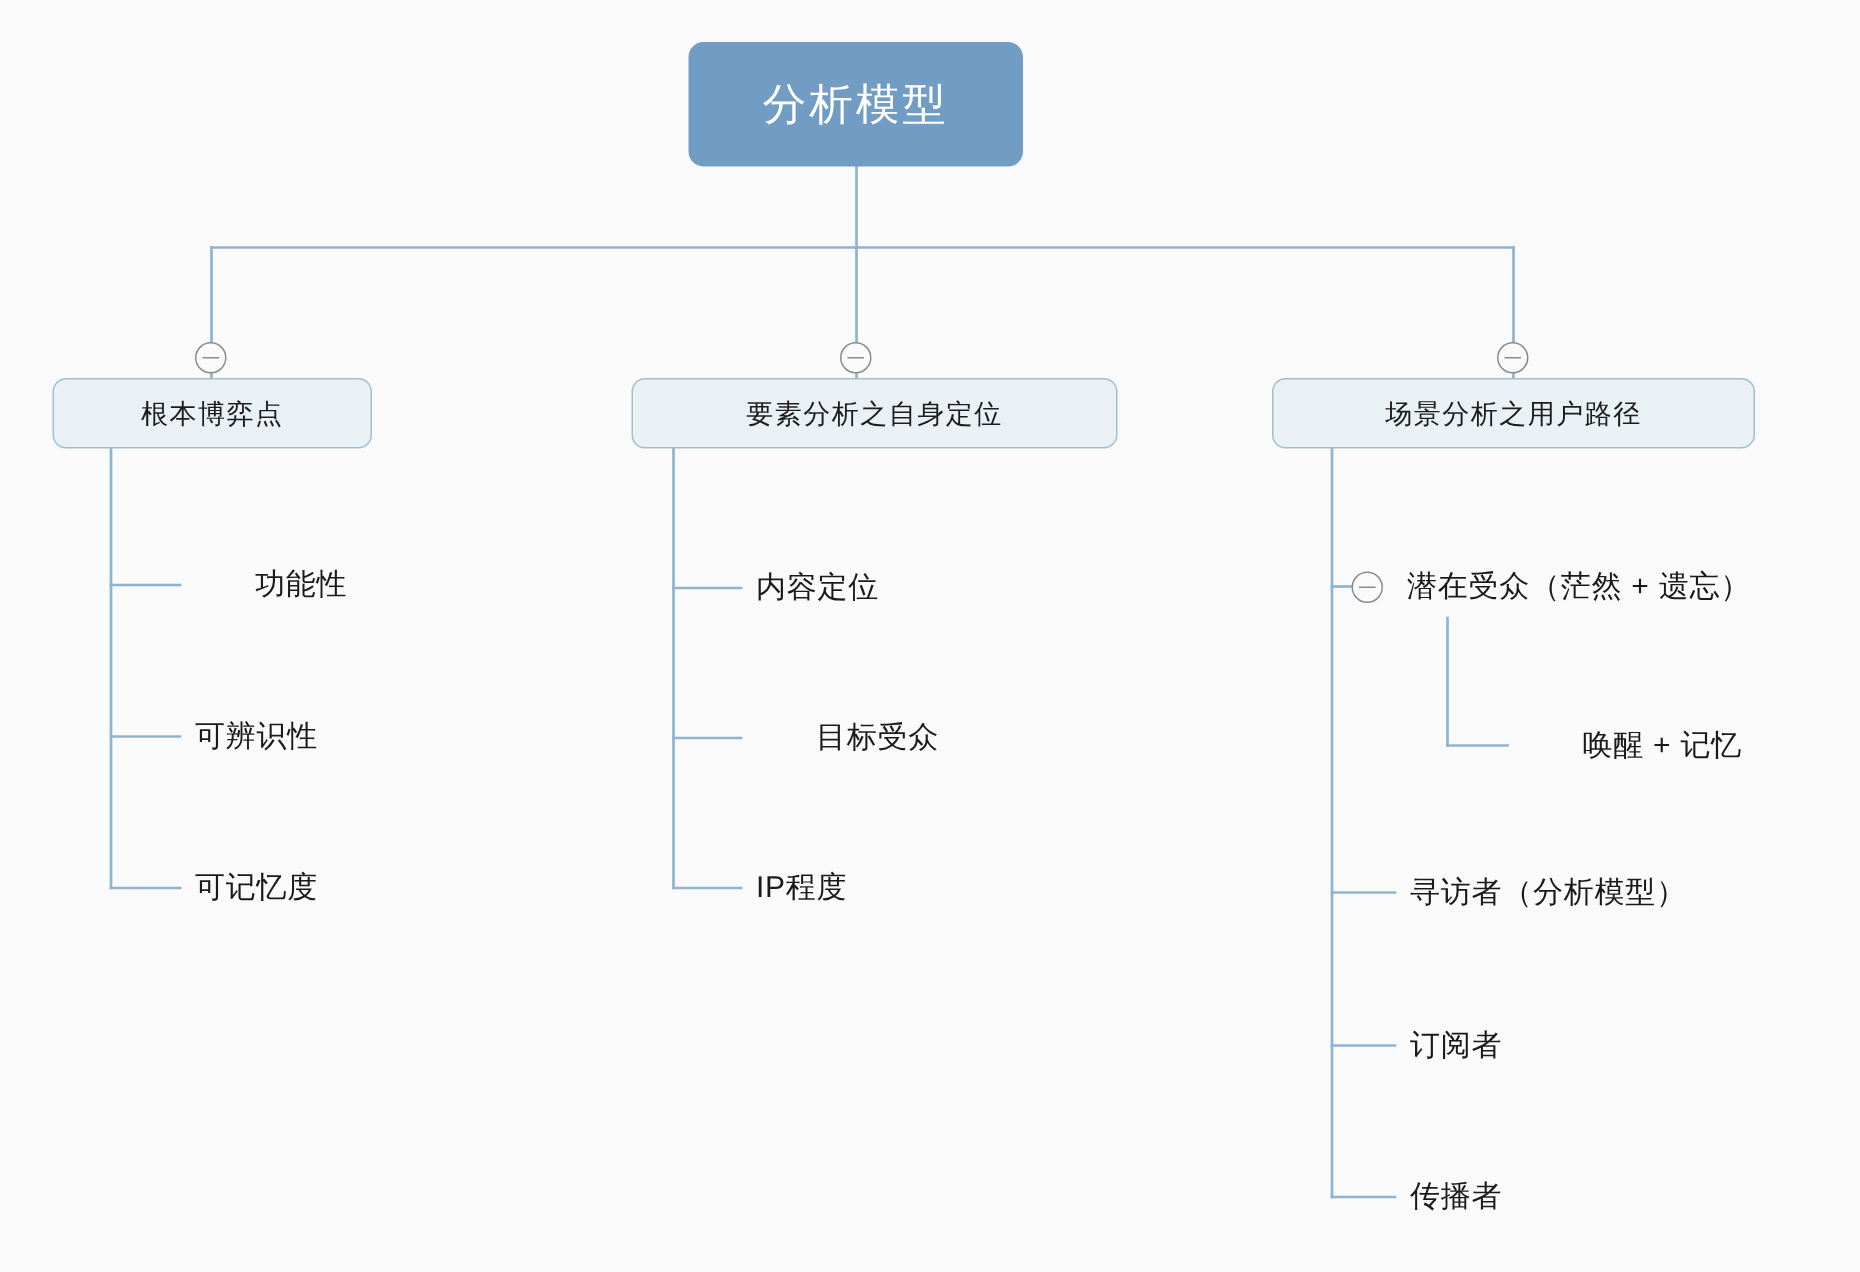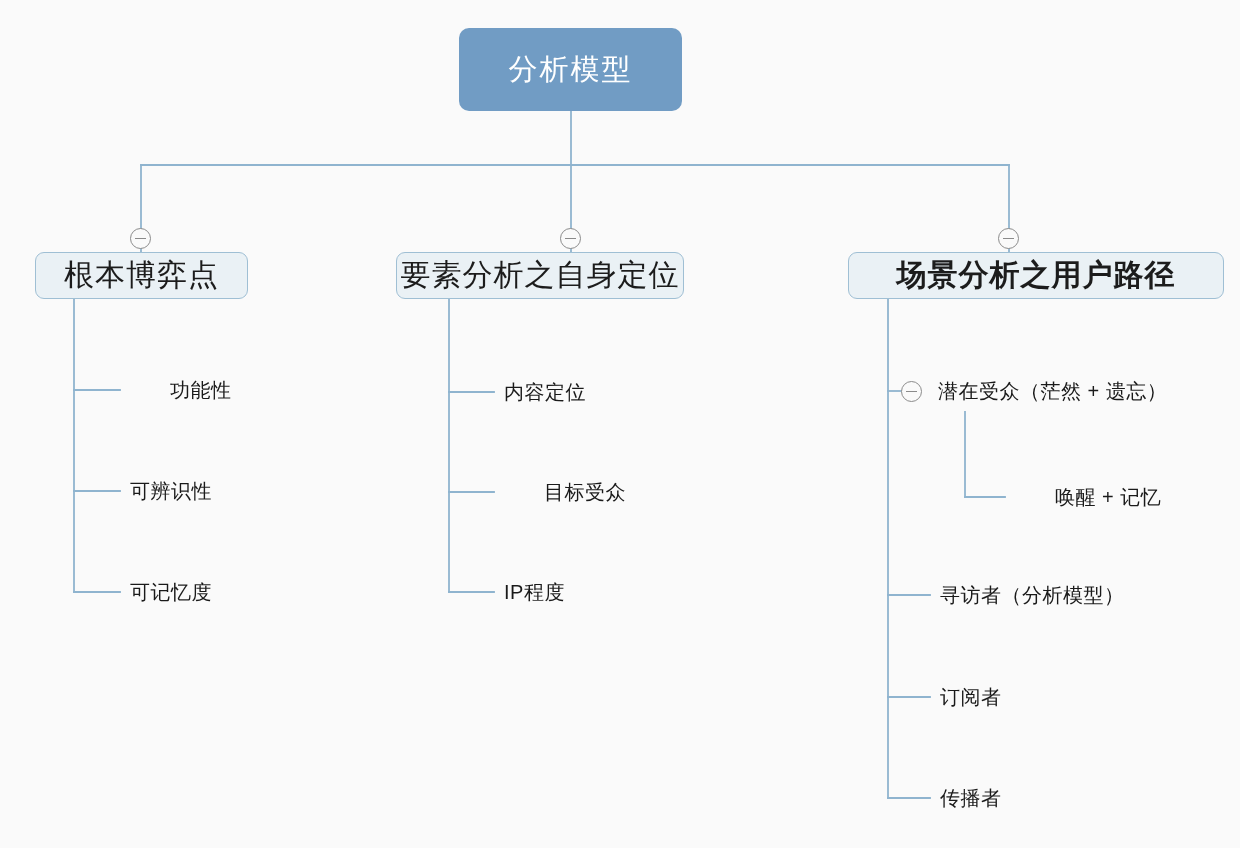--- a/index.html
+++ b/index.html
@@ -44,27 +44,27 @@
     color: #ffffff;
     font-size: 29px;
     letter-spacing: 2px;
   }
   .branch-node {
     height: 47px;
     background: #eaf1f5;
     border: 1.4px solid #9fbfd4;
     border-radius: 9px;
     color: #1c1c1c;
-    font-size: 30px;
+    font-size: 18px;
     letter-spacing: 1px;
     padding: 0 18px;
   }
   #branch-node-0 { left: 35px;  top: 252px; width: 213px; }
-  #branch-node-1 { left: 396px; top: 252px; width: 288px; }
-  #branch-node-2 { left: 848px; top: 252px; width: 376px; font-weight: bold; }
+  #branch-node-1 { left: 421px; top: 252px; width: 324px; }
+  #branch-node-2 { left: 848px; top: 252px; width: 322px; }
 
   .leaf-label {
     position: absolute;
     color: #1a1a1a;
     font-size: 20px;
     white-space: nowrap;
     letter-spacing: 0.5px;
     line-height: 20px;
   }
   .collapse-toggle {

